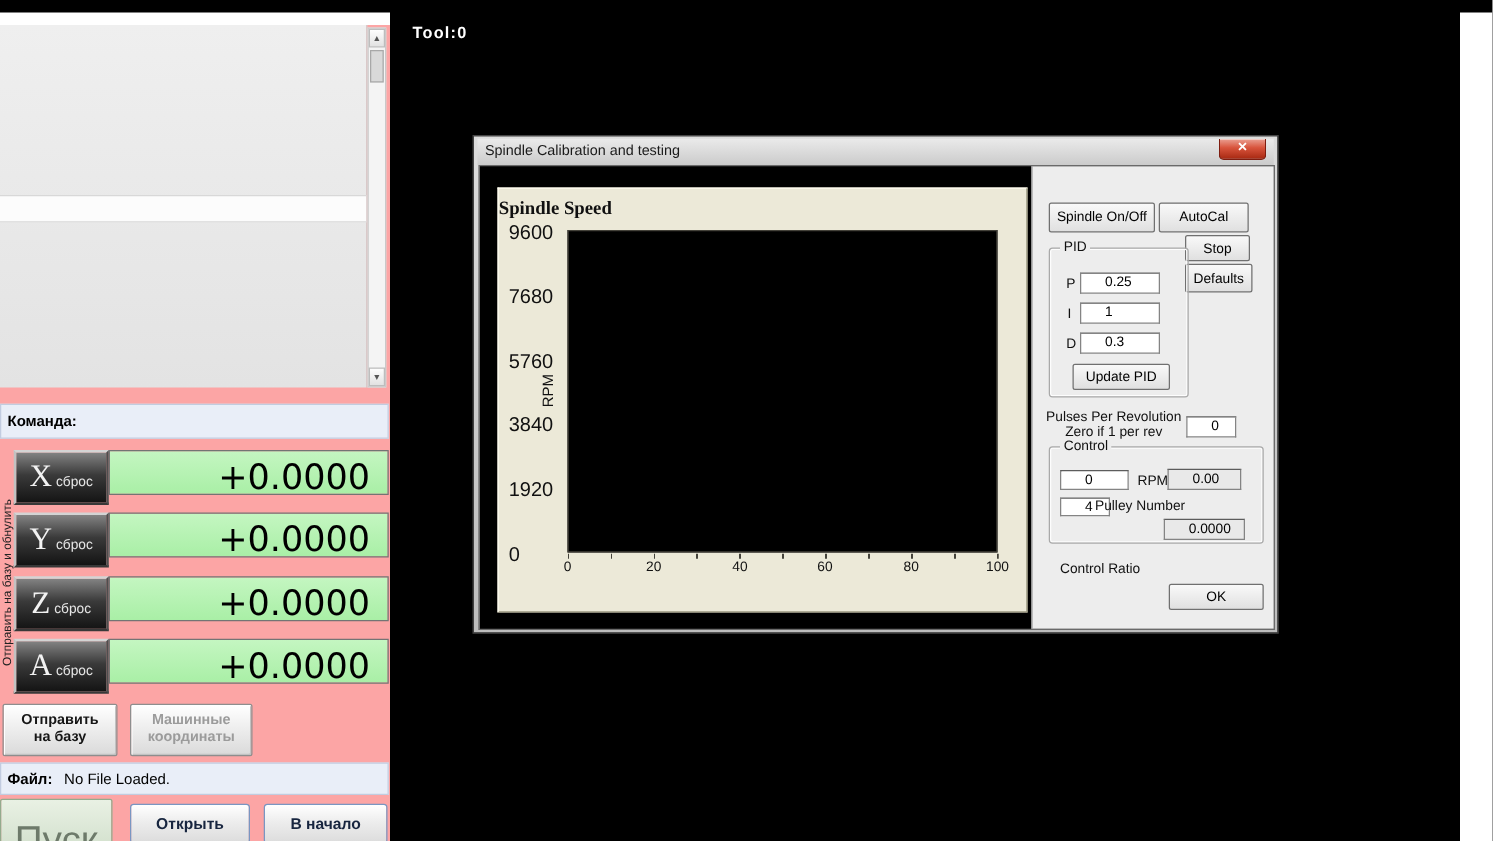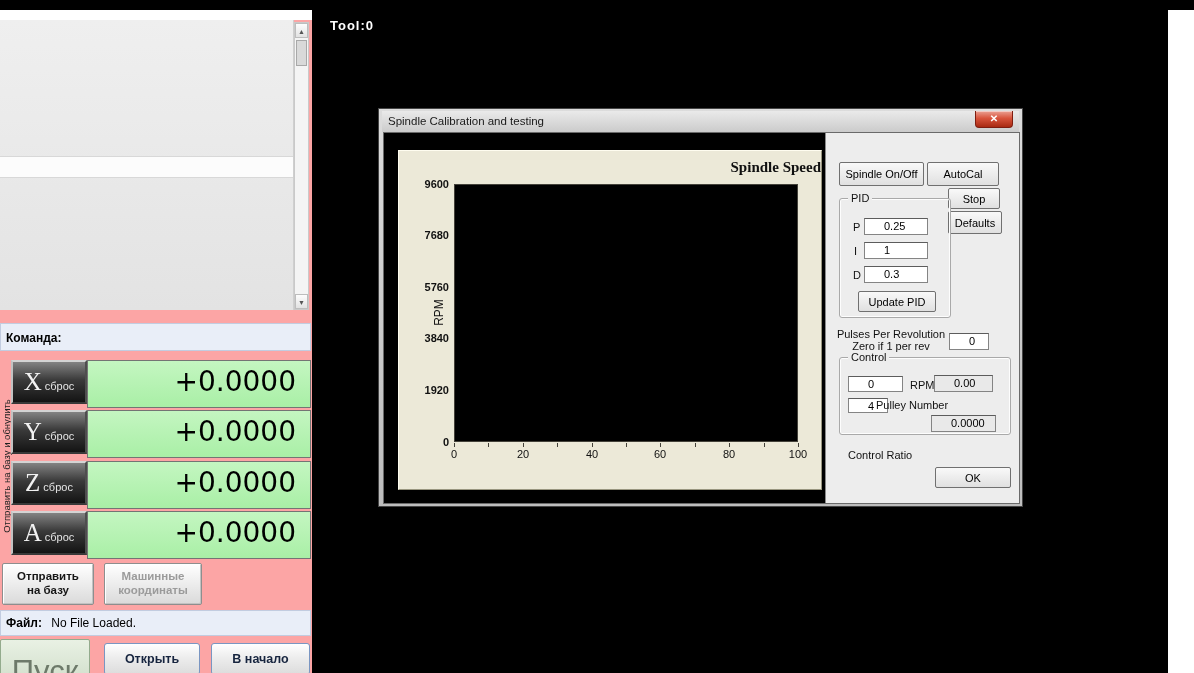--- a/index.html
+++ b/index.html
@@ -26,21 +26,21 @@
   .vertical-label { position:absolute; left:1px; top:552px; width:212px; height:11px; transform:rotate(-90deg); transform-origin:0 0; font-size:9.5px; color:#222; text-align:center; white-space:nowrap; }
 
   .dro-row { position:absolute; left:11px; width:300px; height:44px; }
   .dro-x { top:340px; } .dro-y { top:390px; } .dro-z { top:441px; } .dro-a { top:491px; }
   .axis-btn { position:absolute; left:0; top:0; width:76px; height:44px;
     background:linear-gradient(180deg,#838383,#3a3a3a 45%,#141414); border:2px solid;
     border-color:#d4d4d4 #4e4e4e #383838 #c2c2c2; display:flex; align-items:baseline; justify-content:center;
     gap:3px; padding-top:7px; cursor:pointer; }
   .axis-letter { font-family:"Liberation Serif", serif; font-size:25px; color:#f2f2f2; line-height:1; }
   .axis-reset { font-size:11px; color:#e6e6e6; }
-  .dro-value { position:absolute; left:76px; top:0; width:224px; height:48px;
+  .dro-value { position:absolute; left:76px; top:0; width:224px; height:36px;
     background:linear-gradient(#c4f6c1,#a9efa6); border:1px solid #747474;
     font-family:"DejaVu Sans", sans-serif; font-size:28px; color:#000;
     text-align:right; padding-right:14px; line-height:42px; }
 
   .panel-btn { position:absolute; top:543px; height:42px; background:linear-gradient(180deg,#ffffff,#dadada);
     border:1px solid #8e8e8e; border-radius:2px; box-shadow:inset 1px 1px 0 #fff, inset -1px -1px 0 #c2c2c2;
     font-size:11.5px; font-weight:bold; text-align:center; display:flex; flex-direction:column; justify-content:center; line-height:1.2; cursor:pointer; }
   .pb1 { left:2px; width:92px; color:#161616; }
   .pb2 { left:104px; width:98px; color:#9b9b9b; }
   .pb3 { left:209px; width:101px; color:#9b9b9b; }
@@ -64,24 +64,24 @@
   .dlg-close { position:absolute; top:2px; right:9px; width:38px; height:17px;
     background:linear-gradient(#eba294,#d8543c 45%,#a82912); border:1px solid #7e1d10; border-top:none;
     border-radius:0 0 4px 4px; color:#fff; font-size:10px; font-weight:bold; text-align:center; line-height:15px;
     box-shadow:inset 0 1px 0 rgba(255,255,255,.45); cursor:pointer; }
   .dlg-client { position:absolute; left:4px; top:23px; width:637px; height:372px; background:#000; border:1px solid #6a6a6a; }
   .dlg-right { position:absolute; right:0; top:0; width:194px; height:100%; background:#ededed; border-left:1px solid #8a8a8a; }
 
   
   .chart-panel { position:absolute; left:14px; top:17px; width:424px; height:340px; background:#ece9d8;
     border:1px solid; border-color:#fffdf0 #99967f #99967f #fffdf0; }
-  .chart-title { position:absolute; top:8px; left:0; width:100%; text-align:right;
+  .chart-title { position:absolute; top:8px; left:0; width:100%; text-align:left;
     font-family:"Liberation Serif", serif; font-weight:bold; font-size:15px; color:#101010; }
   .plot { position:absolute; left:55px; top:33px; width:344px; height:258px; background:#000; border:1px solid #44423a; }
-  .ytick { position:absolute; left:8px; width:42px; text-align:right; font-size:11px; color:#111;font-weight:bold; }
+  .ytick { position:absolute; left:8px; width:42px; font-size:16px; color:#111; }
   .yt0{top:27px;} .yt1{top:78px;} .yt2{top:130px;} .yt3{top:181px;} .yt4{top:233px;} .yt5{top:285px;}
   .ylabel { position:absolute; left:22px; top:155px; width:34px; height:13px; font-size:12px; color:#111;
     transform:rotate(-90deg); transform-origin:center; text-align:center; }
   .xtick-strip { position:absolute; left:55px; top:292px; width:345px; height:4px;
     background:repeating-linear-gradient(to right,#44423a 0 1px,transparent 1px 34.4px); }
   .xtick { position:absolute; top:297px; width:30px; text-align:center; font-size:11px; color:#111; }
   .xt0{left:40px;} .xt1{left:109px;} .xt2{left:178px;} .xt3{left:246px;} .xt4{left:315px;} .xt5{left:384px;}
   .xlabel { position:absolute; top:314px; left:55px; width:344px; text-align:center; font-size:12px; color:#111; }
 
   

